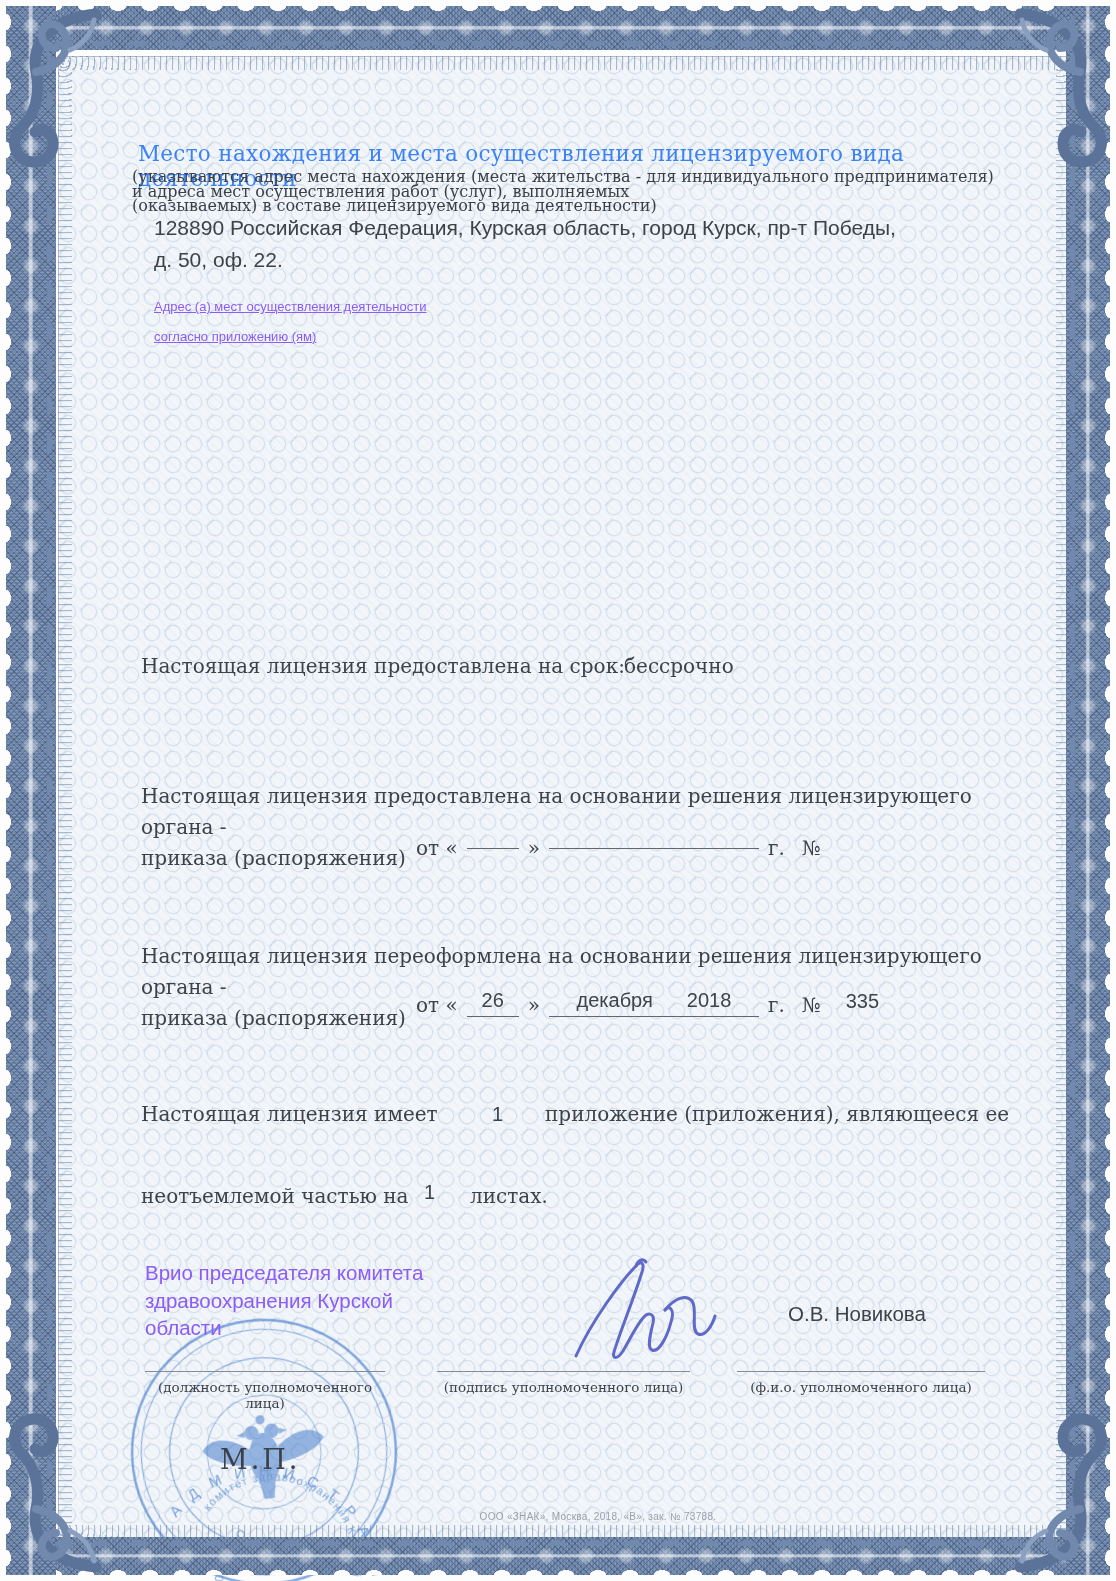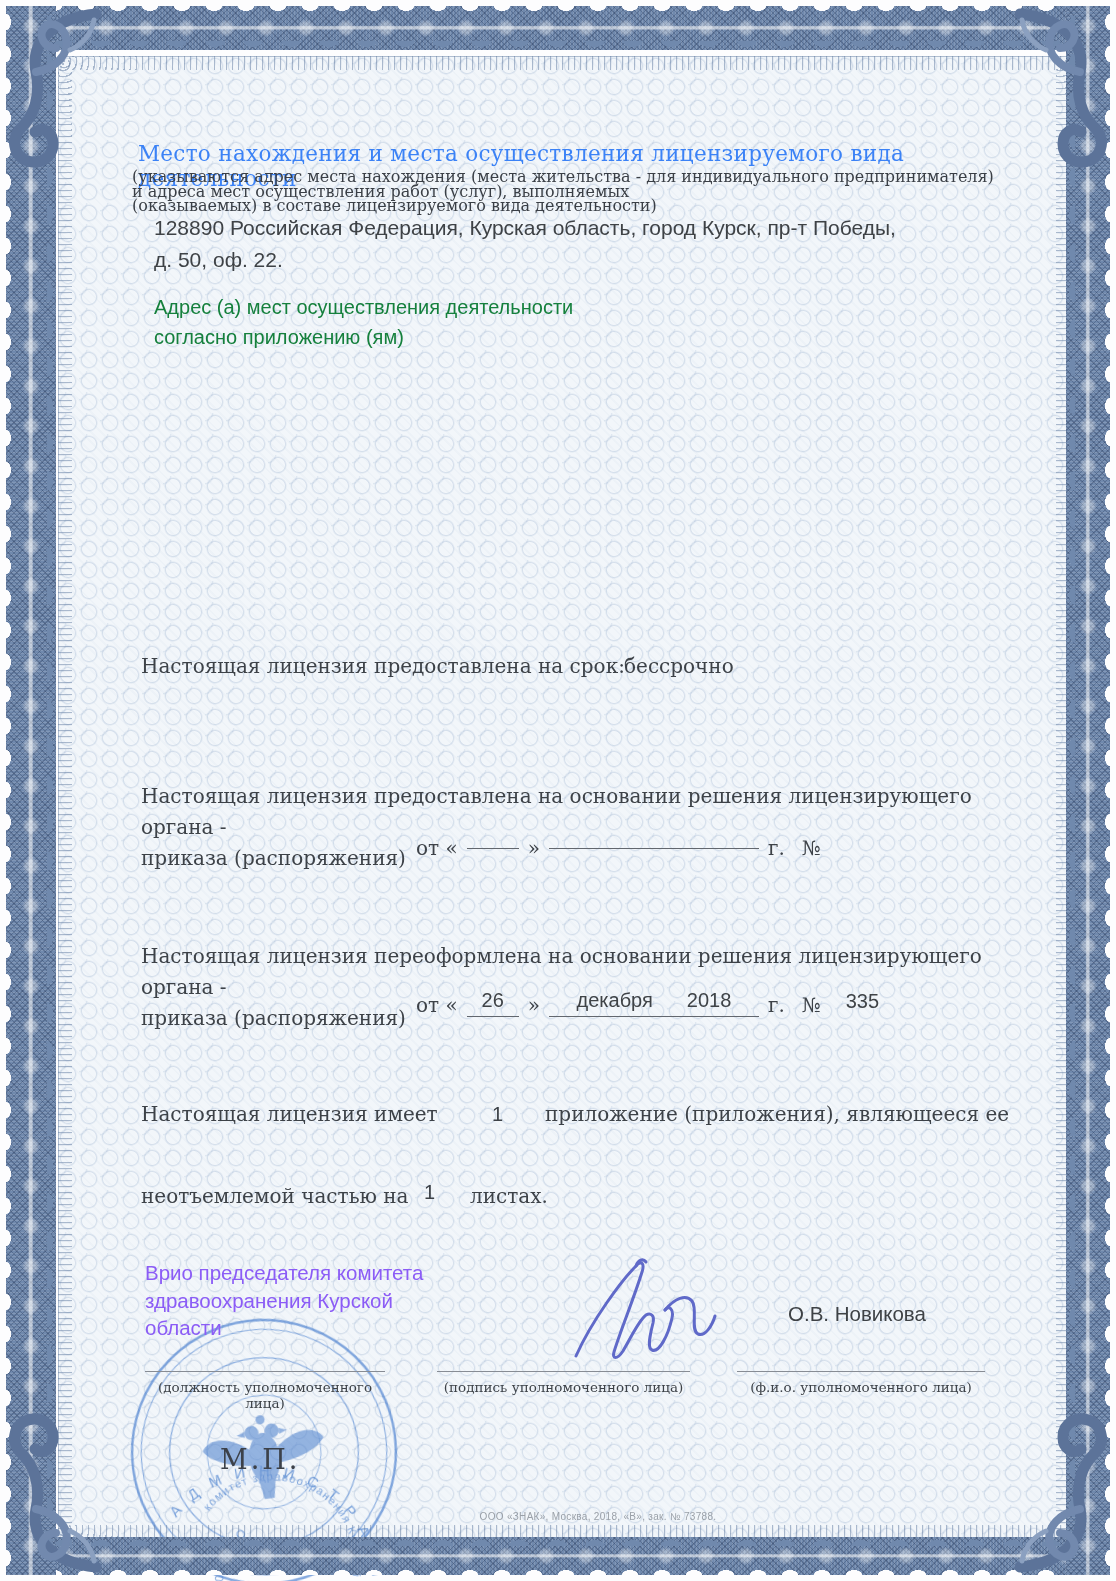--- a/index.html
+++ b/index.html
@@ -80,21 +80,21 @@
   .corner.bl{left:8px;bottom:8px;transform:scaleY(-1);}
   .corner.br{right:8px;bottom:8px;transform:scale(-1,-1);}
   
   .content{position:absolute;inset:0;z-index:2;}
   .abs{position:absolute;}
   .srf{font-family:"DejaVu Serif",serif;}
   .sans{font-family:"Liberation Sans","DejaVu Sans",sans-serif;}
   .title{font-size:21.5px;letter-spacing:.3px;color:#3b82f6;}
   .subnote{font-size:16px;line-height:14.5px;color:#3a3f46;}
   .addr{font-size:21px;line-height:32px;color:#3e4246;}
-  .actaddr{font-size:20px;line-height:30px;color:#15803d;}
+  .actaddr{font-size:13px;line-height:30px;color:#8b5cf6;text-decoration:underline;}
   .clause{font-size:20px;line-height:31px;color:#3d4248;}
   .date-row{position:absolute;display:flex;align-items:center;gap:9px;
     font-family:"DejaVu Serif",serif;font-size:20px;color:#3d4248;}
   .blank{border-bottom:1.3px solid #62676e;display:inline-flex;justify-content:center;align-items:flex-end;gap:34px;}
   .blank .fill{transform:translateY(-4px);}
   .fill{font-family:"Liberation Sans","DejaVu Sans",sans-serif;font-style:normal;font-weight:400;font-size:20px;color:#3f4347;}
   .w52{width:52px;}.w210{width:210px;}
   .numero{margin-left:8px;}
   .num-after{margin-left:16px;transform:translateY(-4px);}
   .sigline{border-top:1.1px solid #878c94;height:0;}

